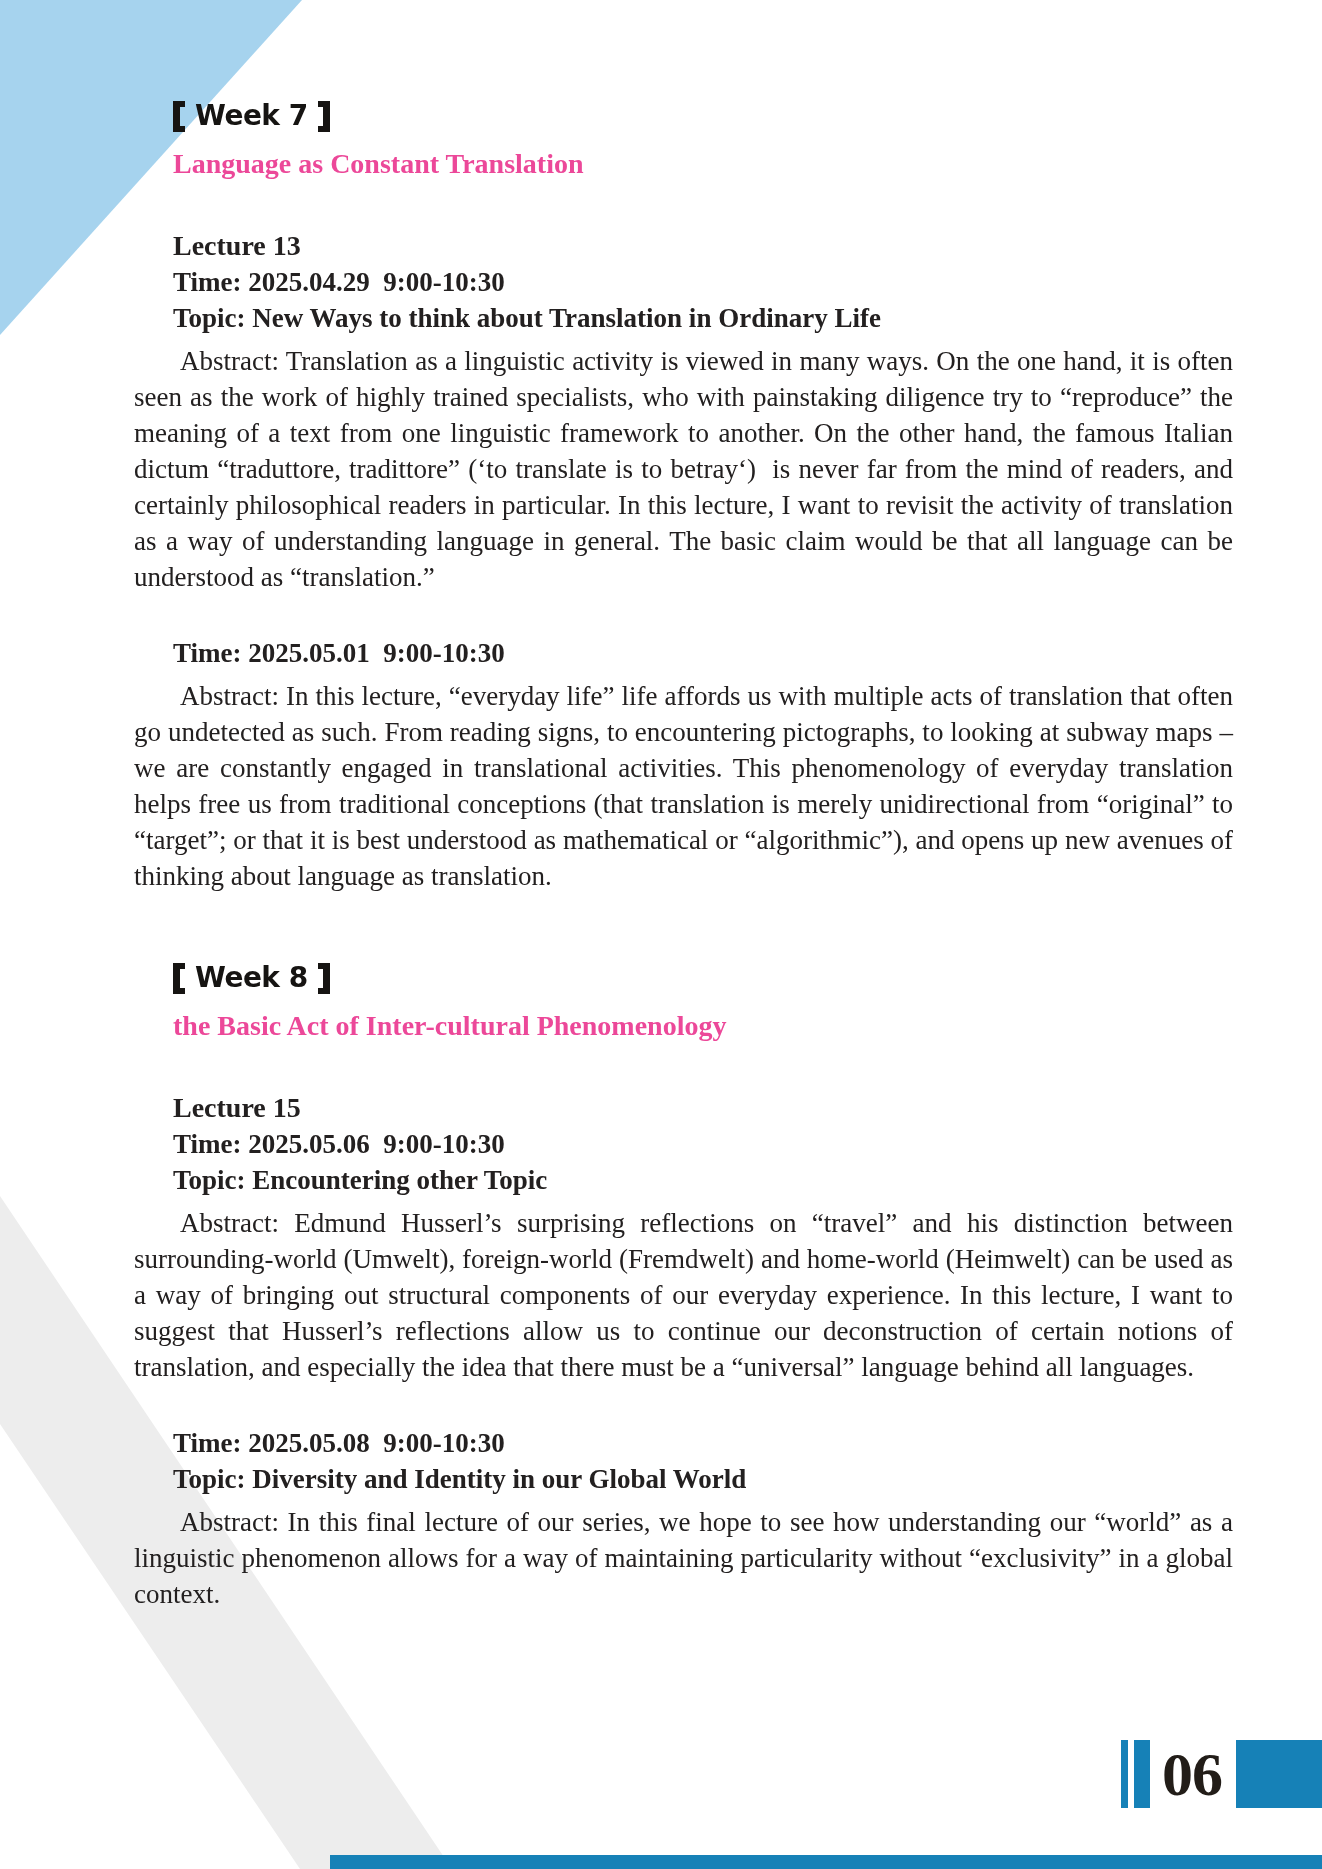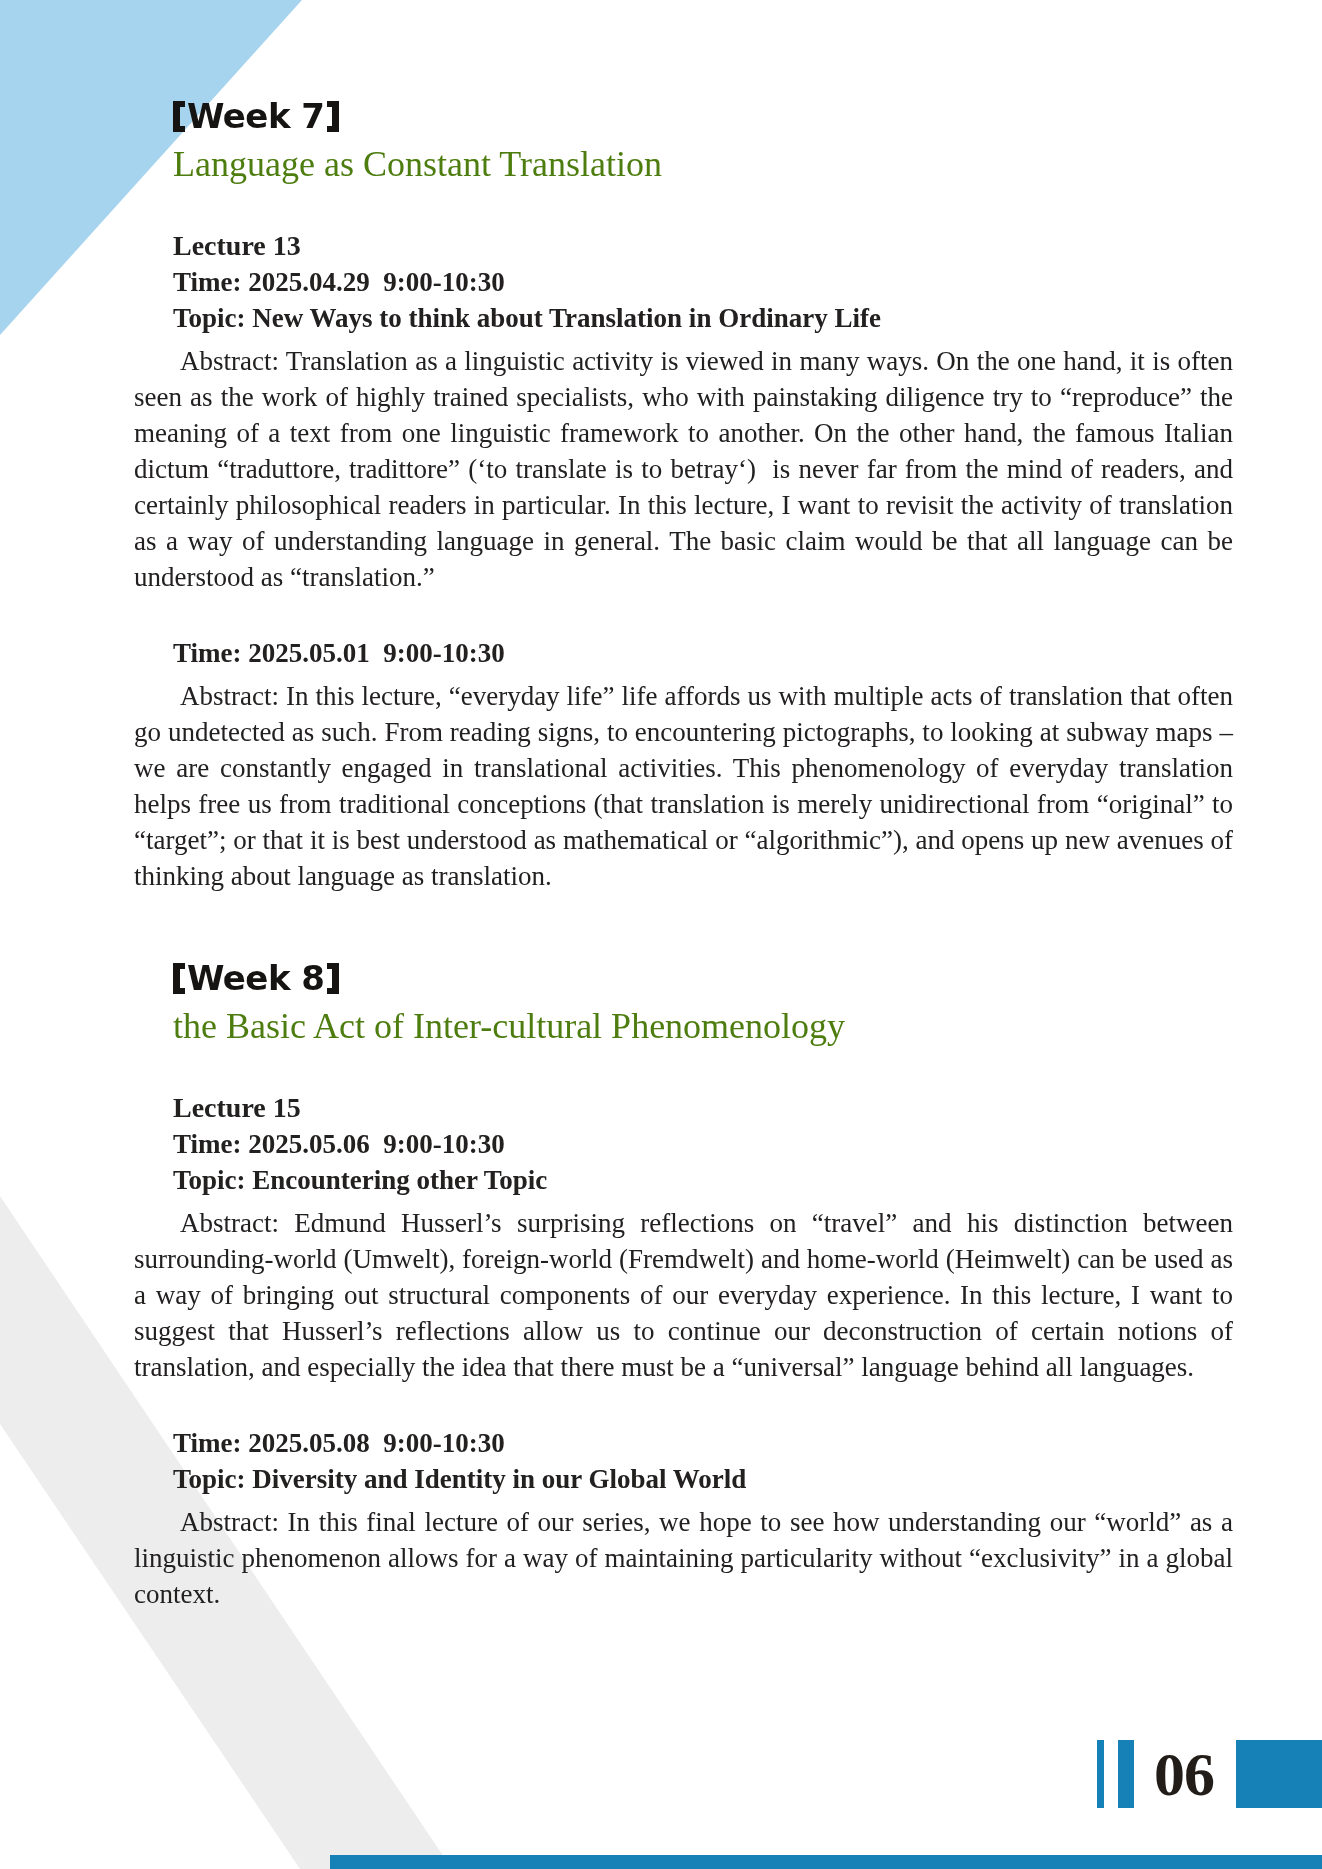--- a/index.html
+++ b/index.html
@@ -27,32 +27,32 @@
   }
   
   .content{
     position:relative;z-index:2;
     padding:96px 82px 0 127px;
   }
   .week-title{
     margin:0 0 10px 46px;
     font-family:"DejaVu Sans", sans-serif;
     font-weight:700;
-    font-size:34px;line-height:40px;
+    font-size:28px;line-height:40px;
     letter-spacing:-0.5px;
     color:#161412;
-    display:flex;align-items:center;gap:0;
+    display:flex;align-items:center;gap:8px;
   }
   .bk{display:inline-block;width:12px;height:31px;border:0 solid #161412;box-sizing:border-box;}
   .bk-l{border-left-width:7px;border-top-width:6px;border-bottom-width:6px;margin-right:2px;}
   .bk-r{border-right-width:7px;border-top-width:6px;border-bottom-width:6px;margin-left:2px;}
   .week-subtitle{
     margin:0 0 0 46px;
-    font-weight:400;font-size:36px;line-height:36px;
-    color:#4d7c0f;
+    font-weight:700;font-size:28px;line-height:36px;
+    color:#ec4899;
   }
   .lecture{margin-top:40px;}
   .week{margin-top:64px;}
   .week:first-child{margin-top:0;}
   .week .lecture:first-of-type{margin-top:46px;}
   .lec-line{
     margin:0 0 0 0;
     font-size:27px;line-height:36px;
     text-indent:46px;
     white-space:pre-wrap;
@@ -64,21 +64,20 @@
     font-size:27px;line-height:36px;
     text-indent:46px;
     text-align:justify;
     white-space:pre-wrap;
   }
   
   .pagenum-block{
     position:absolute;top:1740px;right:0;height:68px;
     display:flex;align-items:stretch;
     z-index:2;
-    gap:8px;
   }
   .pn-bar-thin{width:7px;margin-right:6px;}
   .pn-bar-thick{width:16px;margin-right:12px;}
   .pn-number{
     font-family:"Liberation Serif", serif;
     font-weight:700;font-size:62px;line-height:68px;
     color:#221d18;
     letter-spacing:-1px;
     margin-right:14px;
   }

